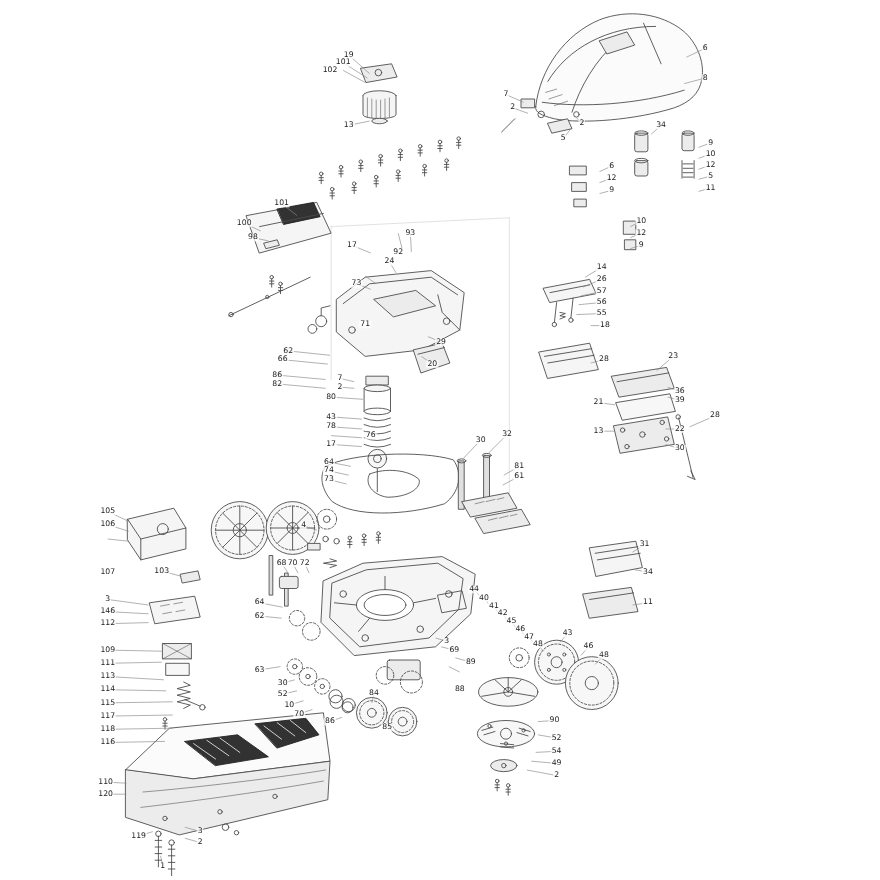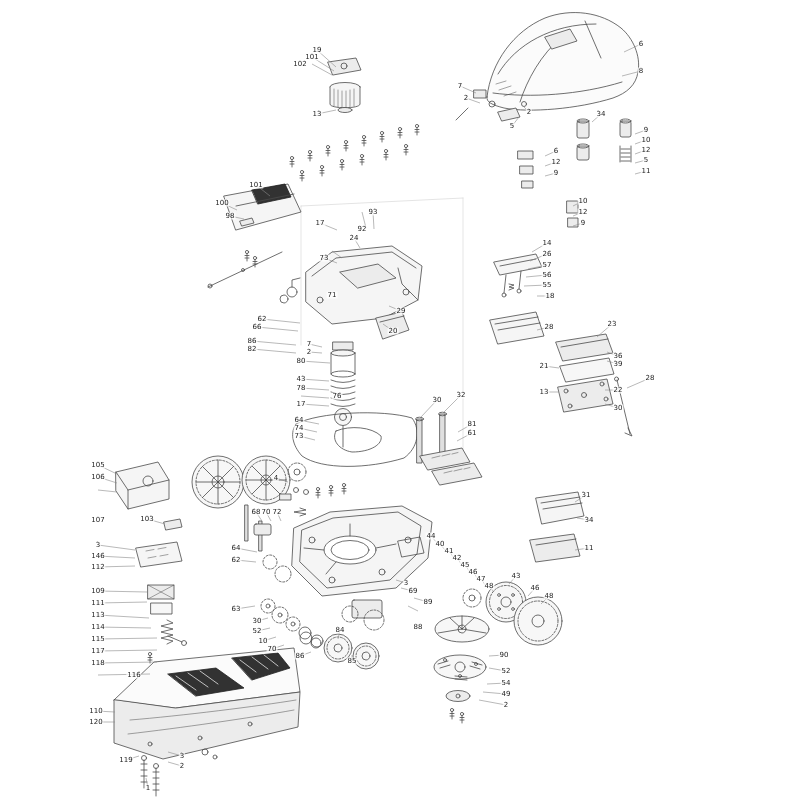--- a/index.html
+++ b/index.html
@@ -536,21 +536,21 @@
       <div class="lbl" style="left: 98px; top: 545px; color: rgb(34, 34, 34);">3</div>
       <div class="lbl" style="left: 98px; top: 556px; color: rgb(34, 34, 34);">146</div>
       <div class="lbl" style="left: 98px; top: 567px; color: rgb(34, 34, 34);">112</div>
       <div class="lbl" style="left: 98px; top: 591px; color: rgb(34, 34, 34);">109</div>
       <div class="lbl" style="left: 98px; top: 603px; color: rgb(34, 34, 34);">111</div>
       <div class="lbl" style="left: 98px; top: 615px; color: rgb(34, 34, 34);">113</div>
       <div class="lbl" style="left: 98px; top: 627px; color: rgb(34, 34, 34);">114</div>
       <div class="lbl" style="left: 98px; top: 639px; color: rgb(34, 34, 34);">115</div>
       <div class="lbl" style="left: 98px; top: 651px; color: rgb(34, 34, 34);">117</div>
       <div class="lbl" style="left: 98px; top: 663px; color: rgb(34, 34, 34);">118</div>
-      <div class="lbl" style="left: 98px; top: 675px; color: rgb(34, 34, 34); margin-left: 36px;">116</div>
+      <div class="lbl" style="left: 98px; top: 675px; color: rgb(34, 34, 34);">116</div>
       <div class="lbl" style="left: 96px; top: 711px; color: rgb(34, 34, 34);">110</div>
       <div class="lbl" style="left: 96px; top: 722px; color: rgb(34, 34, 34);">120</div>
       <div class="lbl" style="left: 126px; top: 760px; color: rgb(34, 34, 34);">119</div>
       <div class="lbl" style="left: 182px; top: 756px; color: rgb(34, 34, 34);">3</div>
       <div class="lbl" style="left: 182px; top: 766px; color: rgb(34, 34, 34);">2</div>
       <div class="lbl" style="left: 148px; top: 788px; color: rgb(34, 34, 34);">1</div>
       <div class="lbl" style="left: 256px; top: 512px; color: rgb(34, 34, 34);">68</div>
       <div class="lbl" style="left: 266px; top: 512px; color: rgb(34, 34, 34);">70</div>
       <div class="lbl" style="left: 277px; top: 512px; color: rgb(34, 34, 34);">72</div>
       <div class="lbl" style="left: 236px; top: 548px; color: rgb(34, 34, 34);">64</div>

